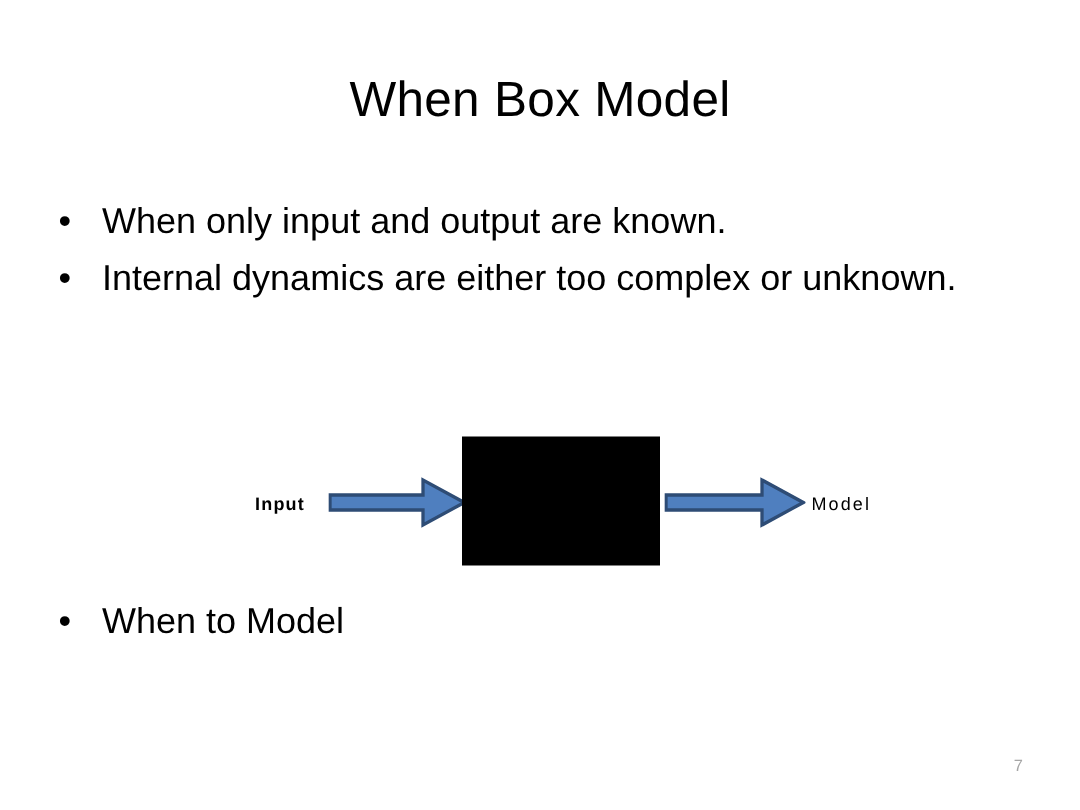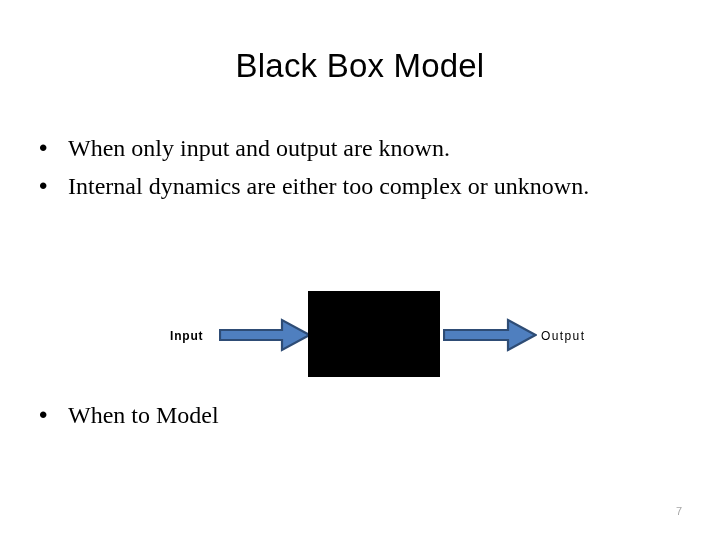--- a/index.html
+++ b/index.html
@@ -64,21 +64,20 @@
   }
   .bullet-row .dot {
     position: absolute;
     left: 5px;
     top: 0;
     font-size: 24px;
     line-height: 34px;
   }
   .bullet-row .txt {
     display: block;
-    font-family: Liberation Serif, serif;
   }
   .bullet-row.justify .txt {
     text-align: justify;
     text-align-last: left;
     -moz-text-align-last: left;
   }
 
   
   .diagram {
     position: absolute;
@@ -127,21 +126,21 @@
     font-size: 11px;
     line-height: 14px;
     color: #a6a6a6;
   }
 </style>
 </head>
 <body>
 
 <div id="slide">
 
-  <div class="slide-title">Black Box Model</div>
+  <div class="slide-title">When Box Model</div>
 
   <div class="body-top">
 
     <div class="bullet-row">
       <span class="dot">•</span>
       <span class="txt">When only input and output are known.</span>
     </div>
 
     <div class="bullet-row justify">
       <span class="dot">•</span>
@@ -161,21 +160,21 @@
     </div>
 
     <div class="black-box"></div>
 
     <div class="arrow right">
       <svg viewBox="0 0 94 36" preserveAspectRatio="none" aria-hidden="true">
         <polygon points="1,13 65,13 65,3 92.5,18 65,33 65,23 1,23" fill="#4F7FBF" stroke="#2E4C75" stroke-width="2.2" stroke-linejoin="miter"></polygon>
       </svg>
     </div>
 
-    <span class="io-label output">Output</span>
+    <span class="io-label output">Model</span>
 
   </div>
 
   <div class="body-bottom">
     <div class="bullet-row">
       <span class="dot">•</span>
       <span class="txt">When to Model</span>
     </div>
   </div>
 

